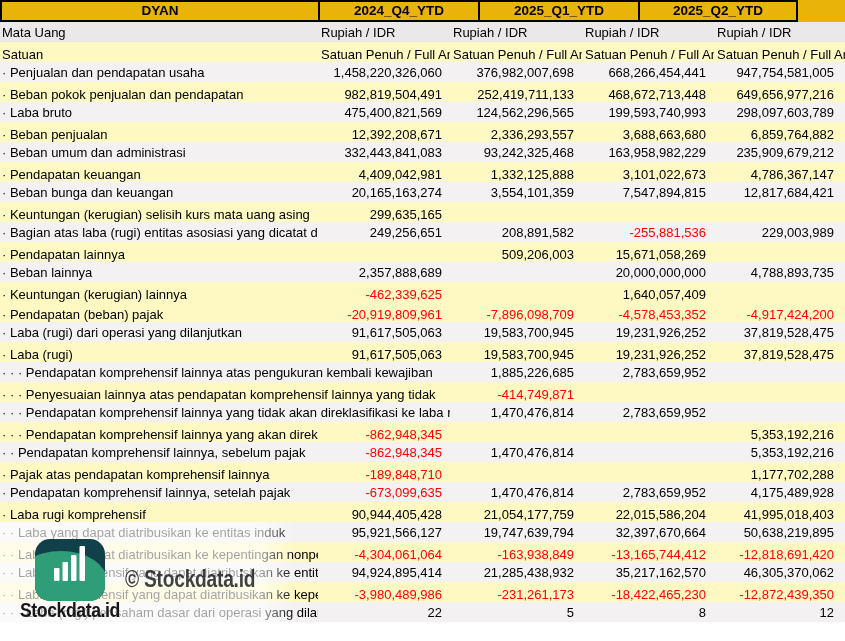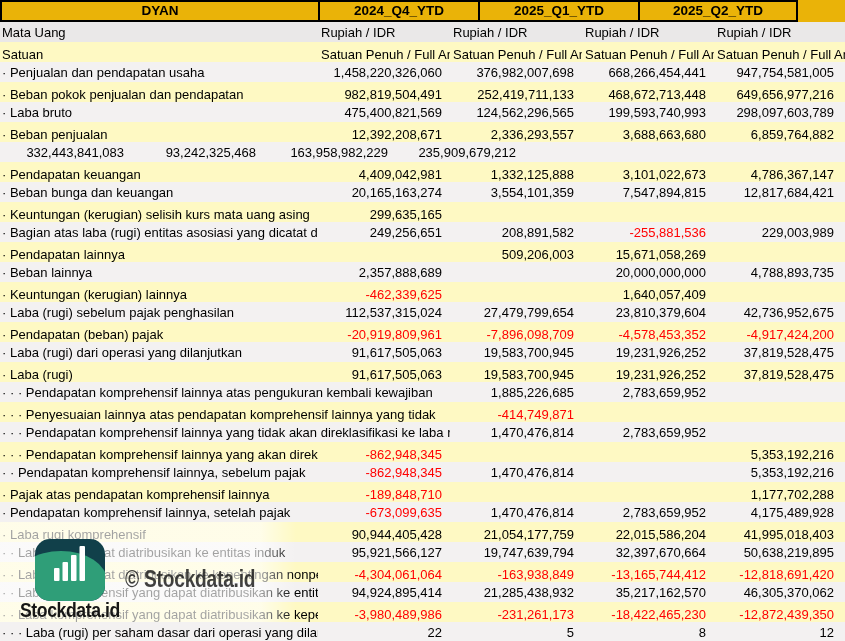--- a/index.html
+++ b/index.html
@@ -118,20 +118,21 @@
       <div class="val last">298,097,603,789</div>
     </div>
     <div class="row dark">
       <div class="lbl">· Beban penjualan</div>
       <div class="val">12,392,208,671</div>
       <div class="val">2,336,293,557</div>
       <div class="val">3,688,663,680</div>
       <div class="val last">6,859,764,882</div>
     </div>
     <div class="row light">
+      <div class="lbl">· Beban umum dan administrasi</div>
       <div class="val">332,443,841,083</div>
       <div class="val">93,242,325,468</div>
       <div class="val">163,958,982,229</div>
       <div class="val last">235,909,679,212</div>
     </div>
     <div class="row dark">
       <div class="lbl">· Pendapatan keuangan</div>
       <div class="val">4,409,042,981</div>
       <div class="val">1,332,125,888</div>
       <div class="val">3,101,022,673</div>
@@ -170,27 +171,20 @@
       <div class="val"></div>
       <div class="val">20,000,000,000</div>
       <div class="val last">4,788,893,735</div>
     </div>
     <div class="row dark">
       <div class="lbl">· Keuntungan (kerugian) lainnya</div>
       <div class="val neg">-462,339,625</div>
       <div class="val"></div>
       <div class="val">1,640,057,409</div>
       <div class="val last"></div>
-    </div>
-    <div class="row light">
-      <div class="lbl">· Laba (rugi) sebelum pajak penghasilan</div>
-      <div class="val">112,537,315,024</div>
-      <div class="val">27,479,799,654</div>
-      <div class="val">23,810,379,604</div>
-      <div class="val last">42,736,952,675</div>
     </div>
     <div class="row dark">
       <div class="lbl">· Pendapatan (beban) pajak</div>
       <div class="val neg">-20,919,809,961</div>
       <div class="val neg">-7,896,098,709</div>
       <div class="val neg">-4,578,453,352</div>
       <div class="val last neg">-4,917,424,200</div>
     </div>
     <div class="row light">
       <div class="lbl">· Laba (rugi) dari operasi yang dilanjutkan</div>

